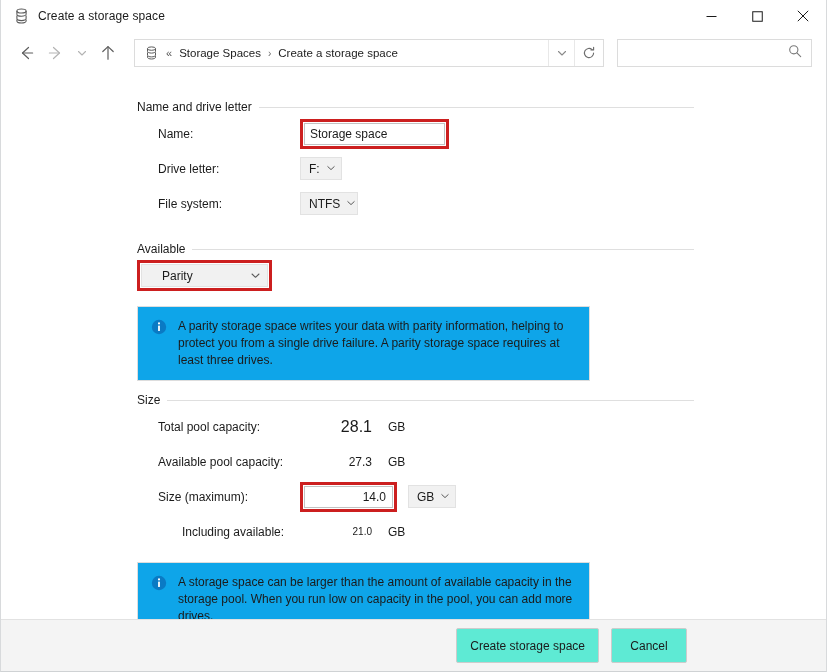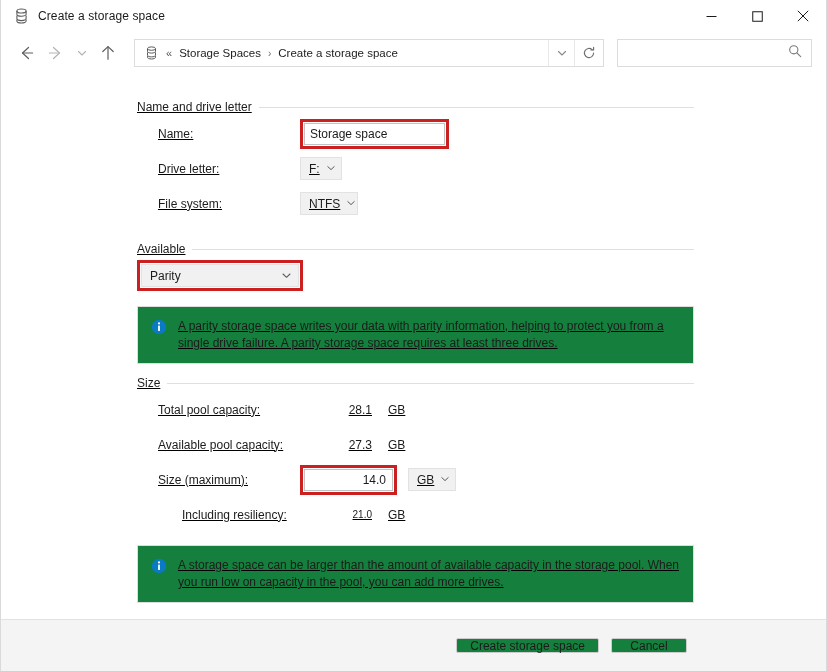--- a/index.html
+++ b/index.html
@@ -146,21 +146,21 @@
     padding: 26px 0 0 0;
   }
   .heading {
     font-size: 17px;
     color: #2b3c4f;
     margin: 0 0 23px 136px;
     font-weight: 400;
     letter-spacing: 0.1px;
   }
 
-  .group { margin: 0 0 0 136px; width: 557px; text-decoration: underline; }
+  .group { margin: 0 0 0 136px; width: 557px; }
   .group-head {
     display: flex; align-items: center;
     font-size: 12px;
     color: #1b1b1b;
     margin-bottom: 2px;
   }
   .group-head .gh-label { white-space: nowrap; padding-right: 7px; }
   .group-head .gh-rule {
     flex: 1 1 auto; height: 1px; background: #dfdfdf;
   }
@@ -206,39 +206,39 @@
     justify-content: space-between;
     font-size: 12px;
     color: #1b1b1b;
     padding: 0 6px 0 8px;
     cursor: default;
     white-space: nowrap;
   }
   .combo .cv { padding-right: 6px; }
   .combo.drive { width: 42px; }
   .combo.fs { width: 58px; }
-  .combo.resil { width: 158px; padding-left: 8px; }
+  .combo.resil { width: 127px; padding-left: 20px; }
   .combo.unit { width: 48px; }
   .combo svg { flex: 0 0 auto; }
 
   
   .hl {
     display: inline-block;
     border: 3px solid #cc1f1f;
     padding: 1px;
     line-height: 0;
   }
 
   
   .infobox {
     margin: 13px 0 0 0;
-    width: 557px;
+    width: 453px;
     min-height: 44px;
     border: 1px solid #dddddd;
-    background: #15803d;
+    background: #0ea5e9;
     display: flex;
     align-items: flex-start;
     padding: 11px 14px 11px 13px;
     gap: 11px;
   }
   .info-icon { flex: 0 0 auto; margin-top: 1px; }
   .info-text {
     font-size: 12px;
     color: #1b1b1b;
     line-height: 17px;
@@ -250,23 +250,23 @@
     height: 52px;
     background: #f4f4f4;
     border-top: 1px solid #e2e2e2;
     display: flex;
     align-items: center;
     justify-content: flex-end;
     padding-right: 139px;
     gap: 12px;
   }
   .btn {
-    height: 15px;
+    height: 35px;
     min-width: 76px;
-    background: #15803d;
+    background: #5eead4;
     border: 1px solid #cccccc;
     border-radius: 2px;
     font-family: "Liberation Sans", sans-serif;
     font-size: 12px;
     color: #1b1b1b;
     padding: 0 13px;
     cursor: default;
     white-space: nowrap;
   }
   .btn.primary { min-width: 137px; }
@@ -453,21 +453,21 @@
       <div class="sec-spacer-sm"></div>
 
       <div class="group">
         <div class="group-head">
           <span class="gh-label">Size</span>
           <span class="gh-rule"></span>
         </div>
 
         <div class="row">
           <span class="label">Total pool capacity:</span>
-          <span style="display:inline-block;width:72px;text-align:right;font-size:12px;color:#1b1b1b;">28.1</span>
+          <span style="display:inline-block;width:72px;text-align:right;font-size:16px;color:#1b1b1b;">28.1</span>
           <span style="display:inline-block;margin-left:16px;font-size:12px;color:#1b1b1b;">GB</span>
         </div>
 
         <div class="row">
           <span class="label">Available pool capacity:</span>
           <span style="display:inline-block;width:72px;text-align:right;font-size:12px;color:#1b1b1b;">27.3</span>
           <span style="display:inline-block;margin-left:16px;font-size:12px;color:#1b1b1b;">GB</span>
         </div>
 
         <div class="row">
@@ -479,21 +479,21 @@
             <span class="cv">GB</span>
             <span>
               <svg width="10" height="10" viewBox="0 0 10 10">
                   <path d="M1.8 3.6L5 6.6l3.2-3" fill="none" stroke="#5a5a5a" stroke-width="1" stroke-linecap="round" stroke-linejoin="round"></path>
                 </svg>
             </span>
           </span>
         </div>
 
         <div class="row">
-          <span class="label indent">Including resiliency:</span>
+          <span class="label indent">Including available:</span>
           <span style="display:inline-block;width:72px;text-align:right;font-size:10px;color:#1b1b1b;">21.0</span>
           <span style="display:inline-block;margin-left:16px;font-size:12px;color:#1b1b1b;">GB</span>
         </div>
 
         <div class="infobox">
           <span class="info-icon">
             <svg width="16" height="16" viewBox="0 0 16 16">
               <circle cx="8" cy="8" r="7.2" fill="#0a7ac4"></circle>
               <circle cx="8" cy="4.4" r="1.05" fill="#ffffff"></circle>
               <rect x="7.1" y="6.4" width="1.8" height="5.6" rx="0.5" fill="#ffffff"></rect>

